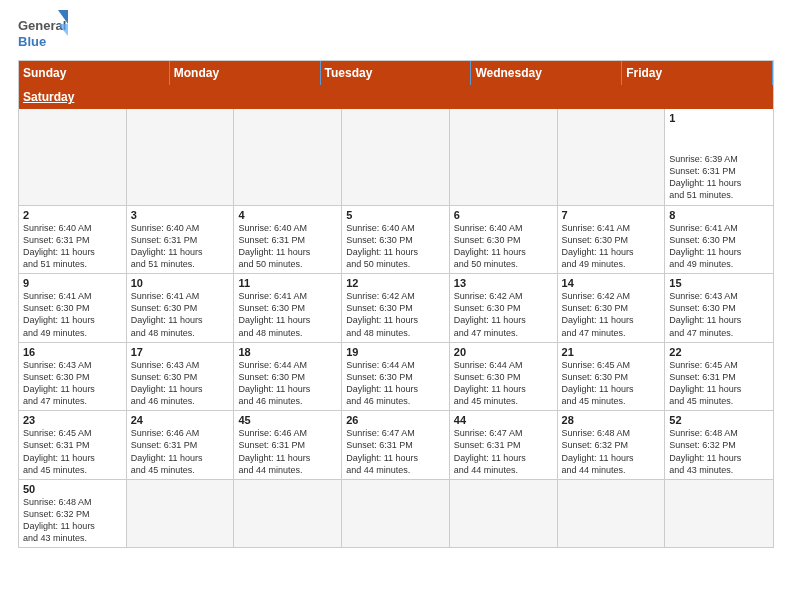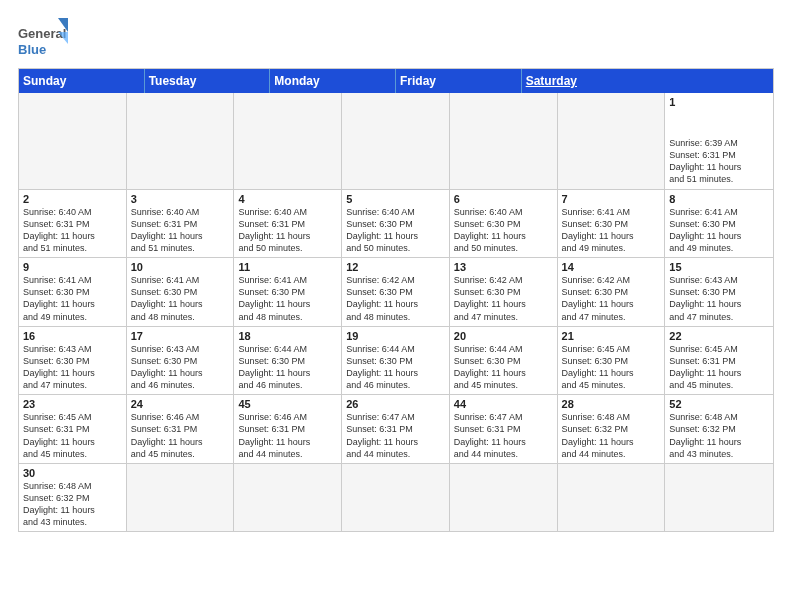--- a/index.html
+++ b/index.html
@@ -6,21 +6,21 @@
     body {
       font-family: Arial, sans-serif;
       background: #fff;
       width: 792px;
       height: 612px;
       overflow: hidden;
     }
     .page {
       width: 792px;
       height: 448px;
-      padding: 18px 18px 10px 18px;
+      padding: 10px 18px 10px 18px;
       display: flex;
       flex-direction: column;
     }
     .header {
       display: flex;
       justify-content: space-between;
       align-items: flex-start;
       margin-bottom: 6px;
     }
     .logo {
@@ -42,22 +42,22 @@
       color: #444;
     }
     .calendar {
       flex: 1;
       display: flex;
       flex-direction: column;
       border: 1px solid #ccc;
     }
     .cal-header {
       display: grid;
-      grid-template-columns: repeat(6, 1fr);
-      background: #1d4ed8;
+      grid-template-columns: repeat(5, 1fr);
+      background: #c2410c;
     }
     .cal-header-cell {
       color: #fff;
       font-size: 12px;
       font-weight: bold;
       padding: 5px 4px;
       text-align: left;
       border-right: 1px solid #5a9ad5;
     }
     .cal-header-cell:last-child { border-right: none; text-decoration: underline; }
@@ -113,22 +113,23 @@
     <div class="title-block">
       <div class="month-title"></div>
       <div class="location"></div>
     </div>
   </div>
 
   <div class="calendar">
     <div class="cal-header">
 
     <div class="cal-header-cell">Sunday</div>
+        <div class="cal-header-cell">Monday</div>
         <div class="cal-header-cell">Tuesday</div>
-        <div class="cal-header-cell">Monday</div>
+        <div class="cal-header-cell">Wednesday</div>
         <div class="cal-header-cell">Friday</div>
         <div class="cal-header-cell">Saturday</div>
       </div>
     <div class="cal-body">
 
     <div class="cal-row">
           <div class="cal-cell empty"></div>
           <div class="cal-cell empty"></div>
           <div class="cal-cell empty"></div>
           <div class="cal-cell empty"></div>
@@ -341,21 +342,21 @@
           <div class="cal-cell">
             <div class="day-num">52</div>
             <div class="cell-info" style="white-space: pre-line;">Sunrise: 6:48 AM
 Sunset: 6:32 PM
 Daylight: 11 hours
 and 43 minutes.</div>
           </div>
         </div>
         <div class="cal-row">
           <div class="cal-cell">
-            <div class="day-num">30</div>
+            <div class="day-num">50</div>
             <div class="cell-info" style="white-space: pre-line;">Sunrise: 6:48 AM
 Sunset: 6:32 PM
 Daylight: 11 hours
 and 43 minutes.</div>
           </div>
           <div class="cal-cell empty last-row-empty"></div>
           <div class="cal-cell empty last-row-empty"></div>
           <div class="cal-cell empty last-row-empty"></div>
           <div class="cal-cell empty last-row-empty"></div>
           <div class="cal-cell empty last-row-empty"></div>

